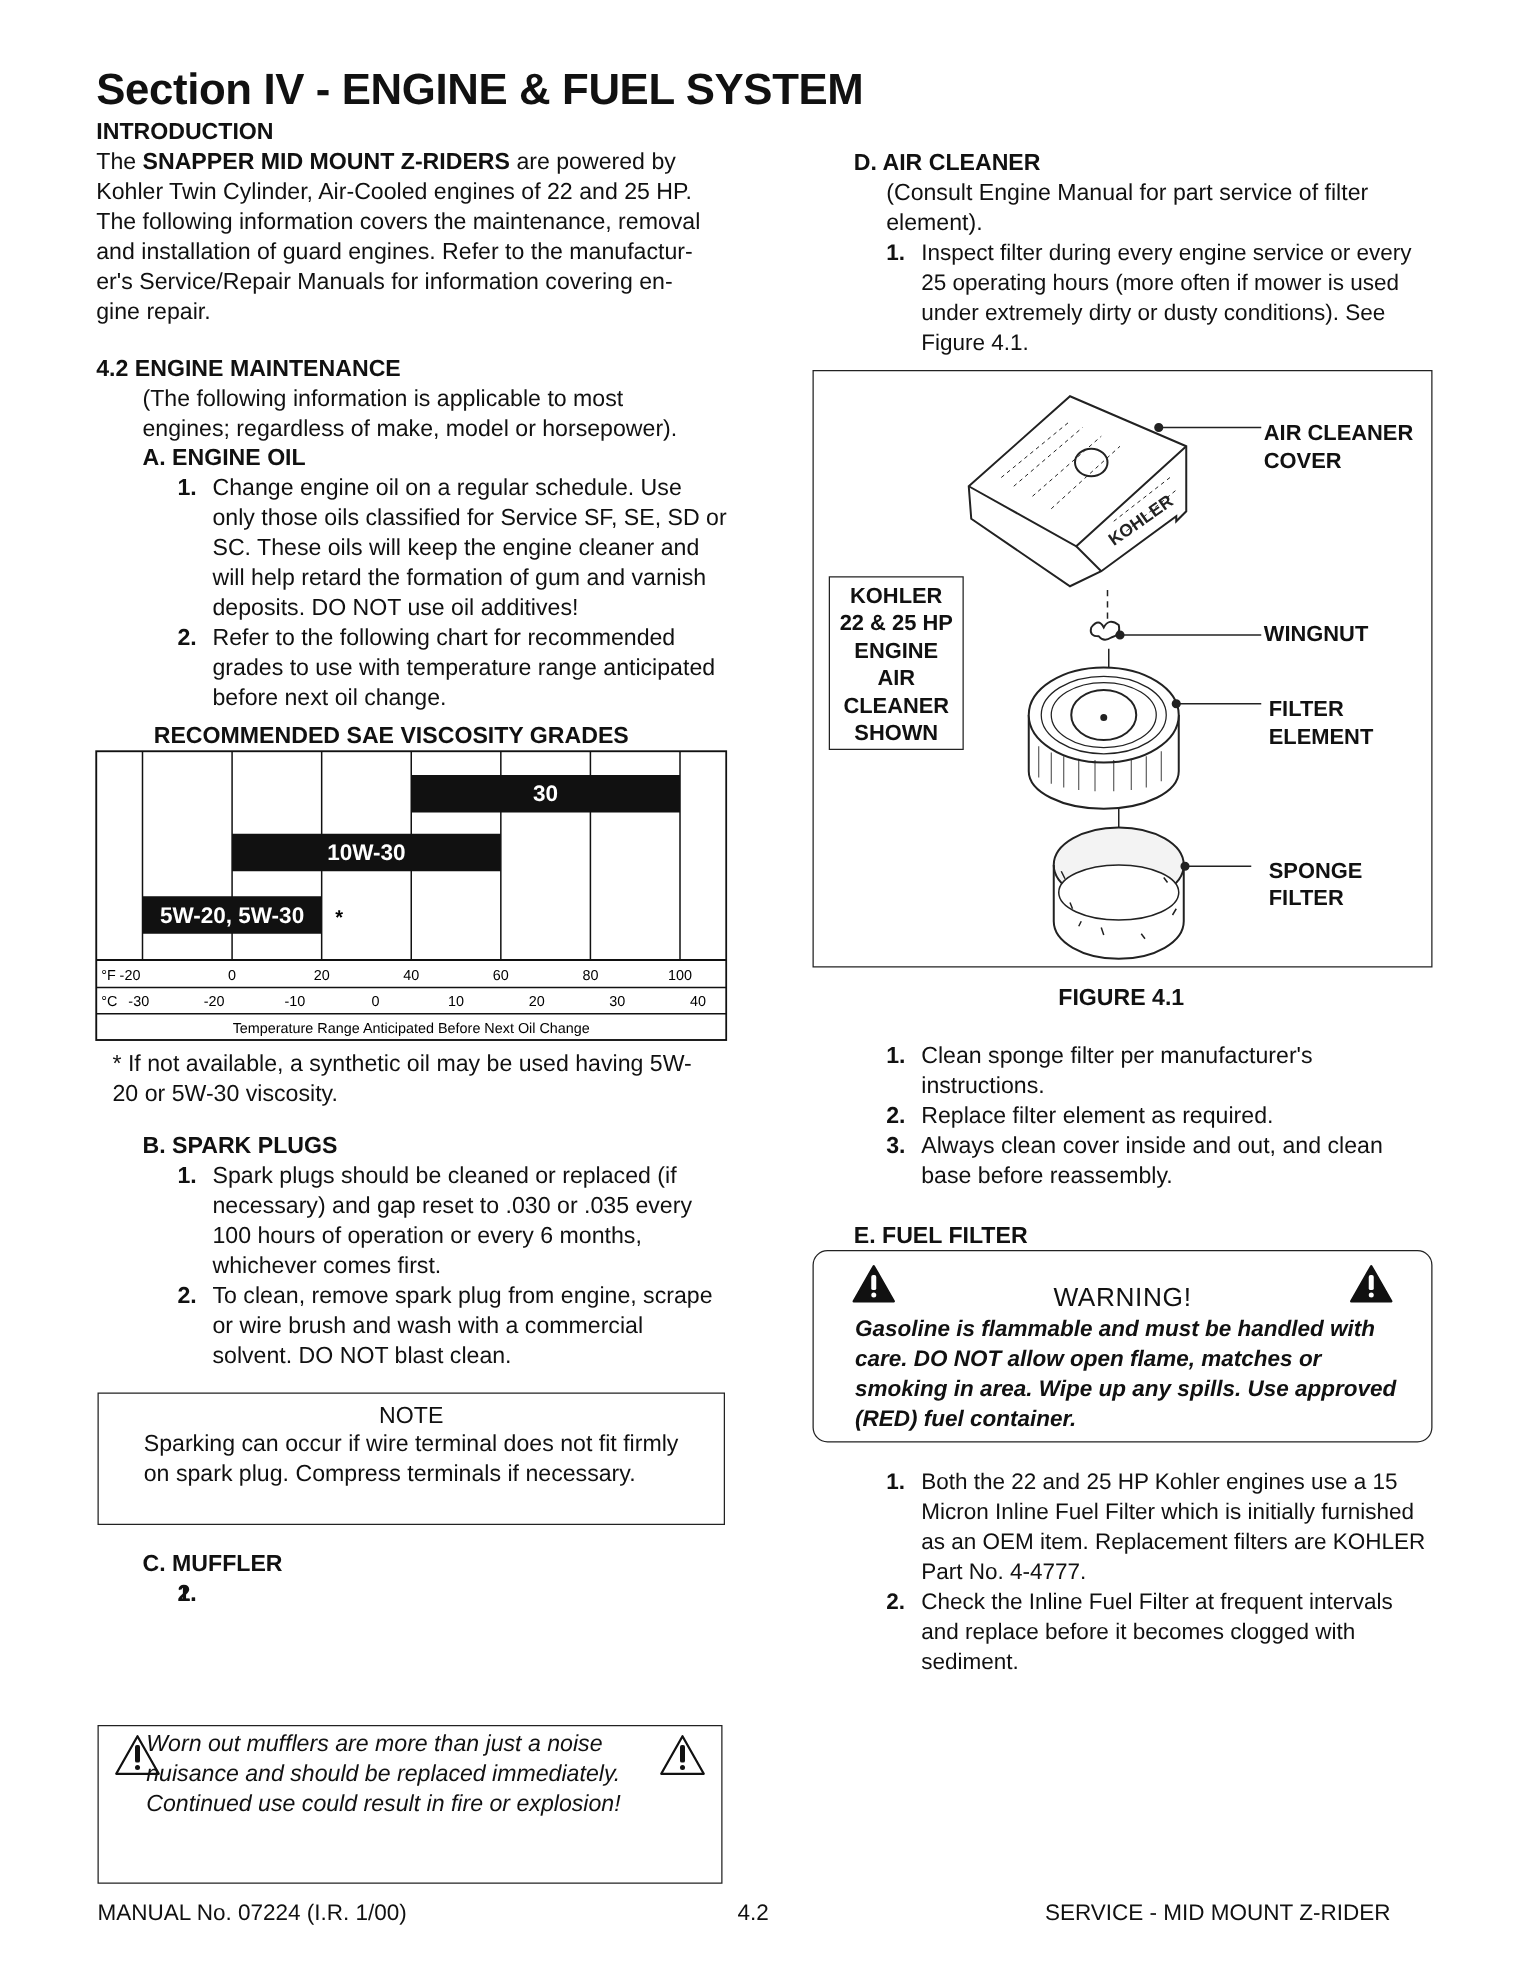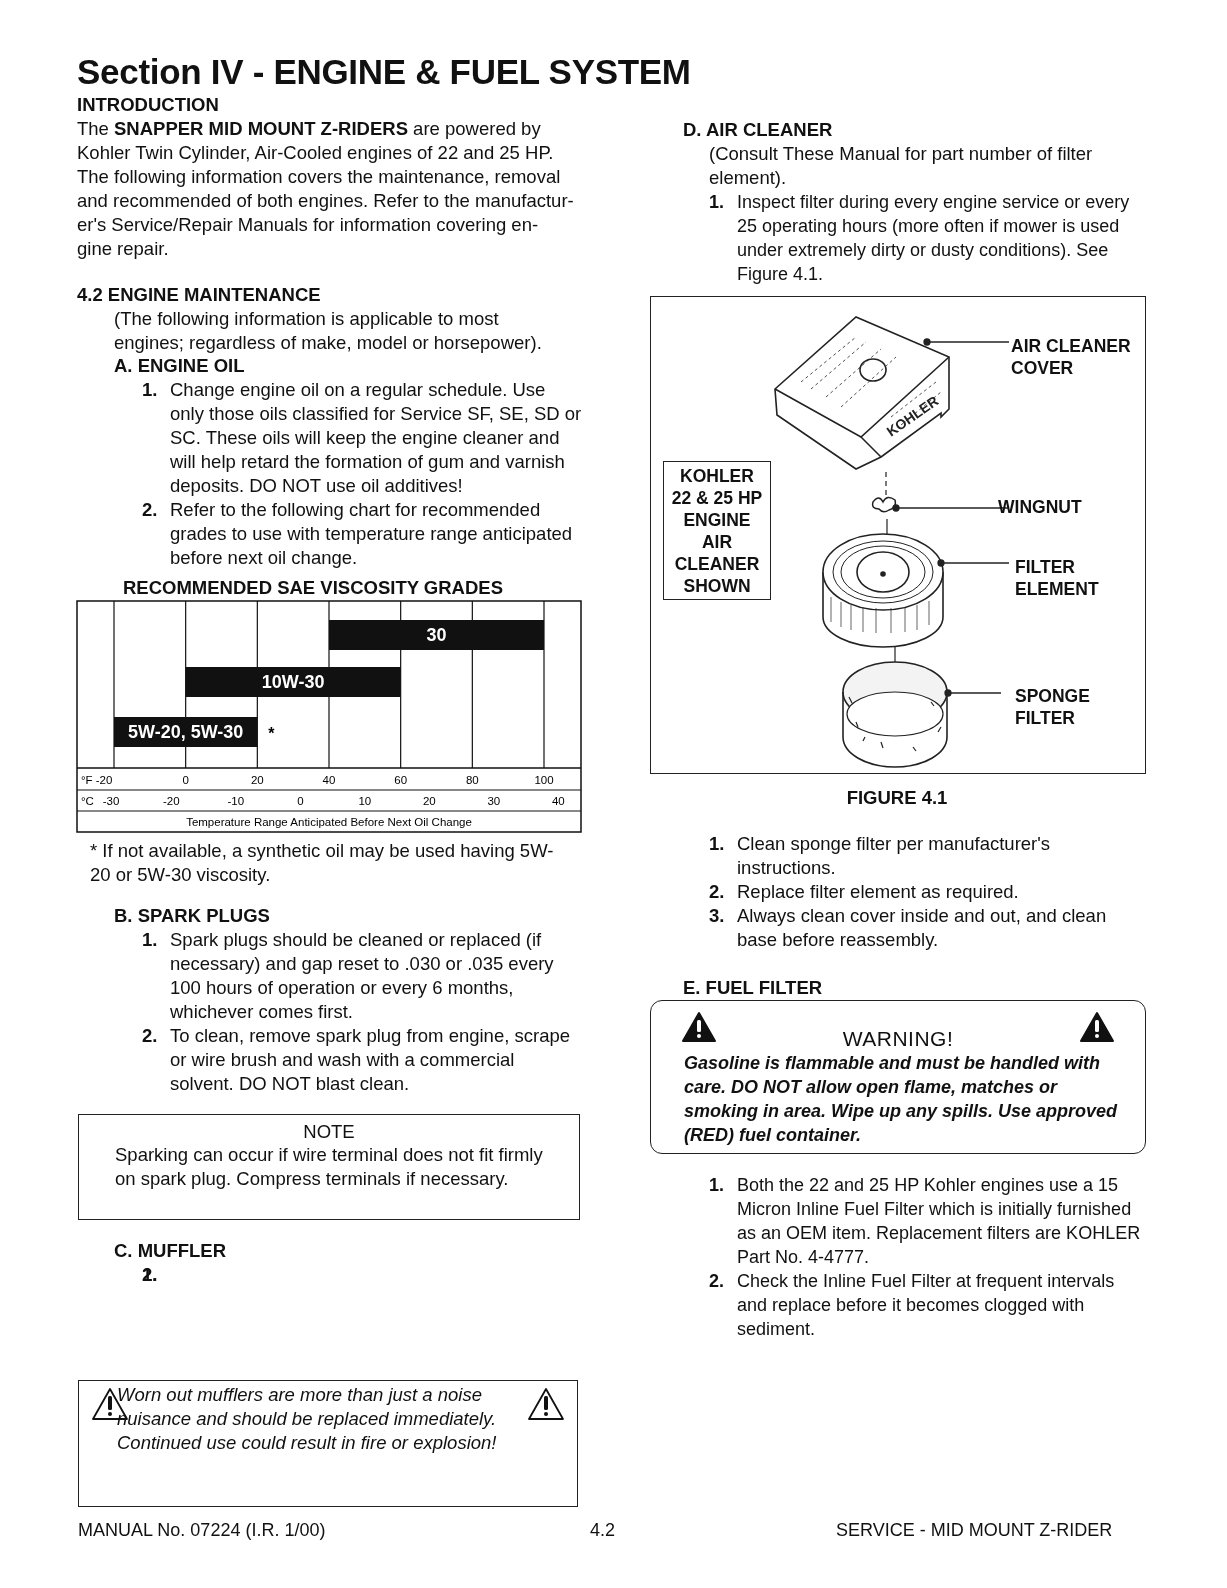--- a/index.html
+++ b/index.html
@@ -23,21 +23,21 @@
 </head>
 <body>
 
 <div class="abs title">Section IV - ENGINE &amp; FUEL SYSTEM</div>
 
 <div class="abs col-l h" style="top:94px;">INTRODUCTION</div>
 <div class="abs col-l p" style="top:117px;width:515px;">
   <span>The </span><b>SNAPPER MID MOUNT Z-RIDERS</b><span> are powered by</span><br>
   <span>Kohler Twin Cylinder, Air-Cooled engines of 22 and 25 HP.</span><br>
   <span>The following information covers the maintenance, removal</span><br>
-  <span>and recommended of both engines.  Refer to the manufactur-</span><br>
+  <span>and installation of guard engines.  Refer to the manufactur-</span><br>
   <span>er's Service/Repair Manuals for information covering en-</span><br>
   <span>gine repair.</span>
 </div>
 
 <div class="abs col-l h" style="top:284px;">4.2 ENGINE MAINTENANCE</div>
 <div class="abs p" style="left:114px;top:307px;width:440px;">(The following information is applicable to most engines; regardless of make, model or horsepower).</div>
 
 <div class="abs h" style="left:114px;top:355px;">A. ENGINE OIL</div>
 <ol class="abs p" style="left:142px;top:378px;width:440px;">
   <li class="li"><span class="n">1.</span><span>Change engine oil on a regular schedule.  Use only those oils classified for Service SF, SE, SD or SC.  These oils will keep the engine cleaner and will help retard the formation of gum and varnish deposits.  DO NOT use oil additives!</span></li>
@@ -118,21 +118,21 @@
   </svg>
   <svg class="abs" style="right:12px;top:6px;" width="38" height="34" viewBox="0 0 38 34">
     <path d="M19 2 L36 32 L2 32 Z" fill="none" stroke="#111" stroke-width="1.8" stroke-linejoin="round"></path>
     <rect x="17" y="9" width="4" height="14" rx="1.5" fill="#111"></rect>
       <circle cx="19" cy="27" r="2" fill="#111"></circle>
   </svg>
   <div class="p ital" style="padding:0 40px 0 38px;margin-top:2px;">Worn out mufflers are more than just a noise nuisance and should be replaced immediately. Continued use could result in fire or explosion!</div>
 </div>
 
 <div class="abs col-r h" style="top:119px;">D. AIR CLEANER</div>
-<div class="abs p" style="left:709px;top:142px;width:440px;">(Consult These Manual for part number of filter element).</div>
+<div class="abs p" style="left:709px;top:142px;width:440px;">(Consult Engine Manual for part service of filter element).</div>
 <ol class="abs p" style="left:709px;top:190px;width:440px;font-size:18px;">
   <li class="li"><span class="n">1.</span><span>Inspect filter during every engine service or every 25 operating hours (more often if mower is used under extremely dirty or dusty conditions).  See Figure 4.1.</span></li>
 </ol>
 
 <div class="box" style="left:650px;top:296px;width:494px;height:476px;">
   <div class="box" style="left:12px;top:164px;width:108px;height:139px;font-weight:bold;font-size:17.5px;line-height:22px;padding-top:3px;box-sizing:border-box;">
     <div class="center">KOHLER</div>
     <div class="center">22 &amp; 25 HP</div>
     <div class="center">ENGINE</div>
     <div class="center">AIR</div>
@@ -182,21 +182,21 @@
       <line x1="290" y1="266" x2="358" y2="266"></line>
         <circle cx="290" cy="266" r="3" fill="#222"></circle>
       <line x1="297" y1="396" x2="350" y2="396"></line>
         <circle cx="297" cy="396" r="3" fill="#222"></circle>
     </g>
   </svg>
   <div class="abs h" style="left:360px;top:38px;font-size:17.5px;line-height:22px;">
     <div>AIR CLEANER</div>
     <div>COVER</div>
   </div>
-  <div class="abs h" style="left:347px;top:200px;font-size:17.5px;">WINGNUT</div>
+  <div class="abs h" style="left:360px;top:200px;font-size:17.5px;">WINGNUT</div>
   <div class="abs h" style="left:364px;top:259px;font-size:17.5px;line-height:22px;">
     <div>FILTER</div>
     <div>ELEMENT</div>
   </div>
   <div class="abs h" style="left:364px;top:388px;font-size:17.5px;line-height:22px;">
     <div>SPONGE</div>
     <div>FILTER</div>
   </div>
 </div>
 <div class="abs h" style="left:650px;width:494px;top:787px;text-align:center;">FIGURE 4.1</div>

